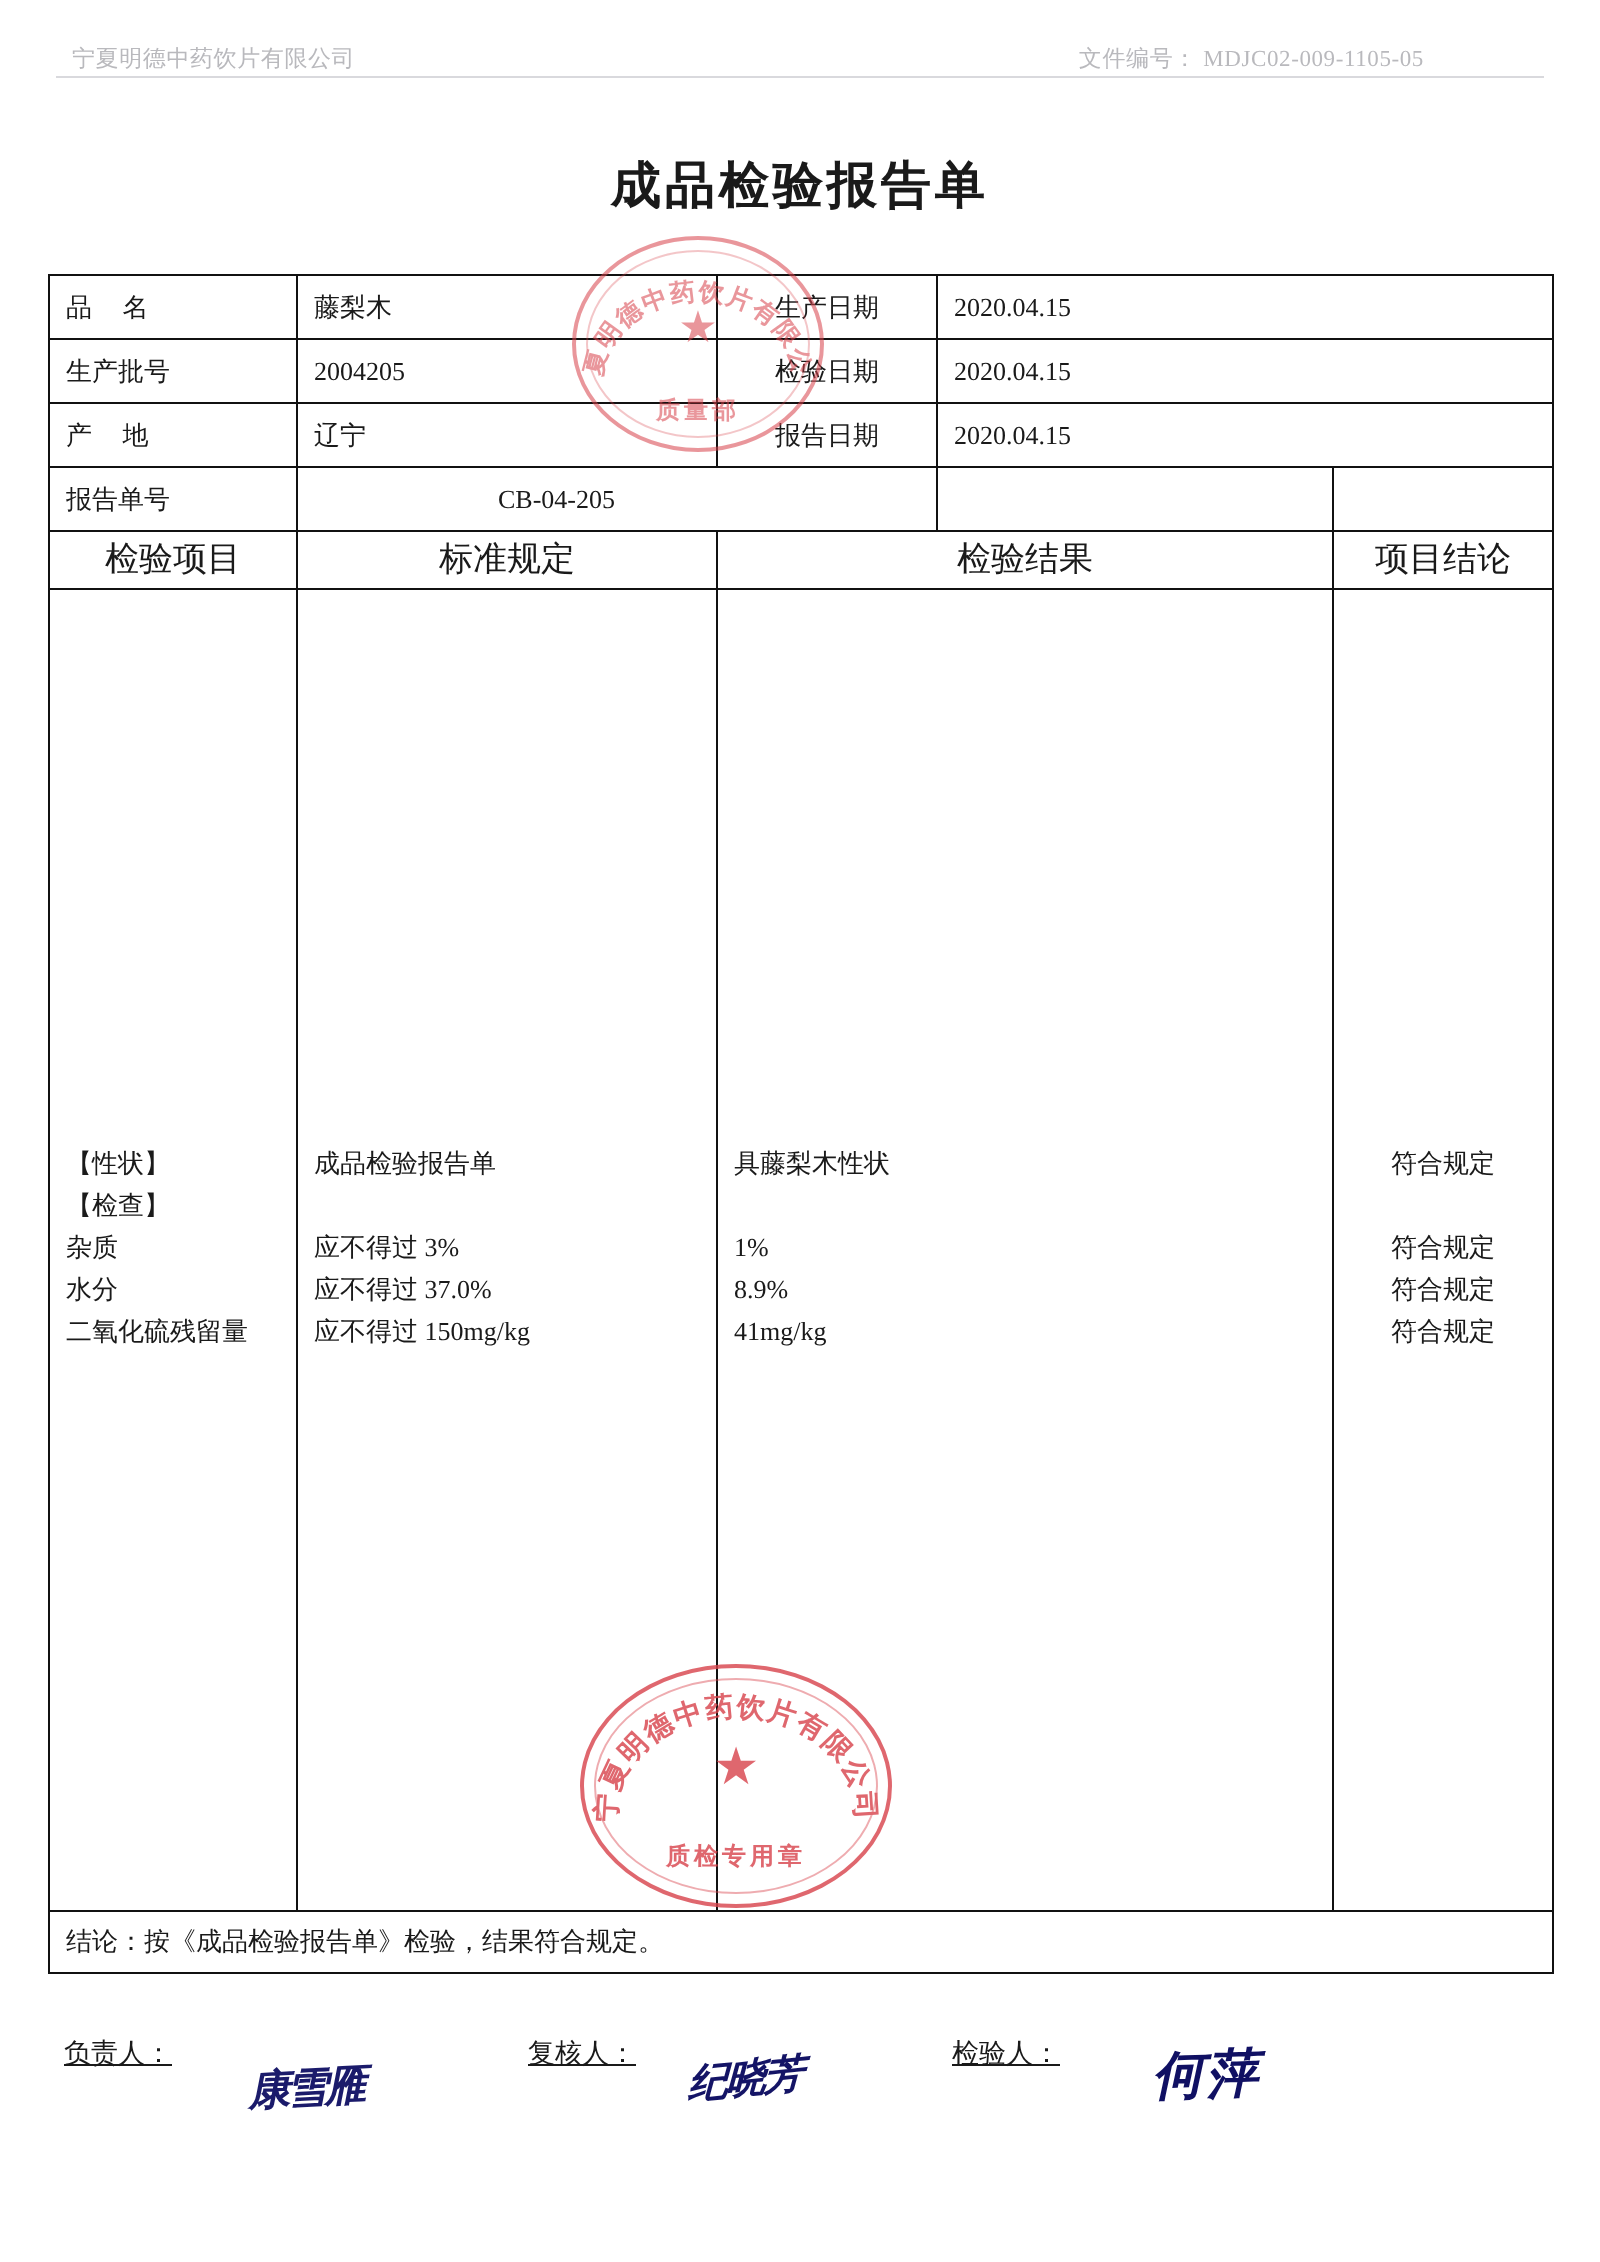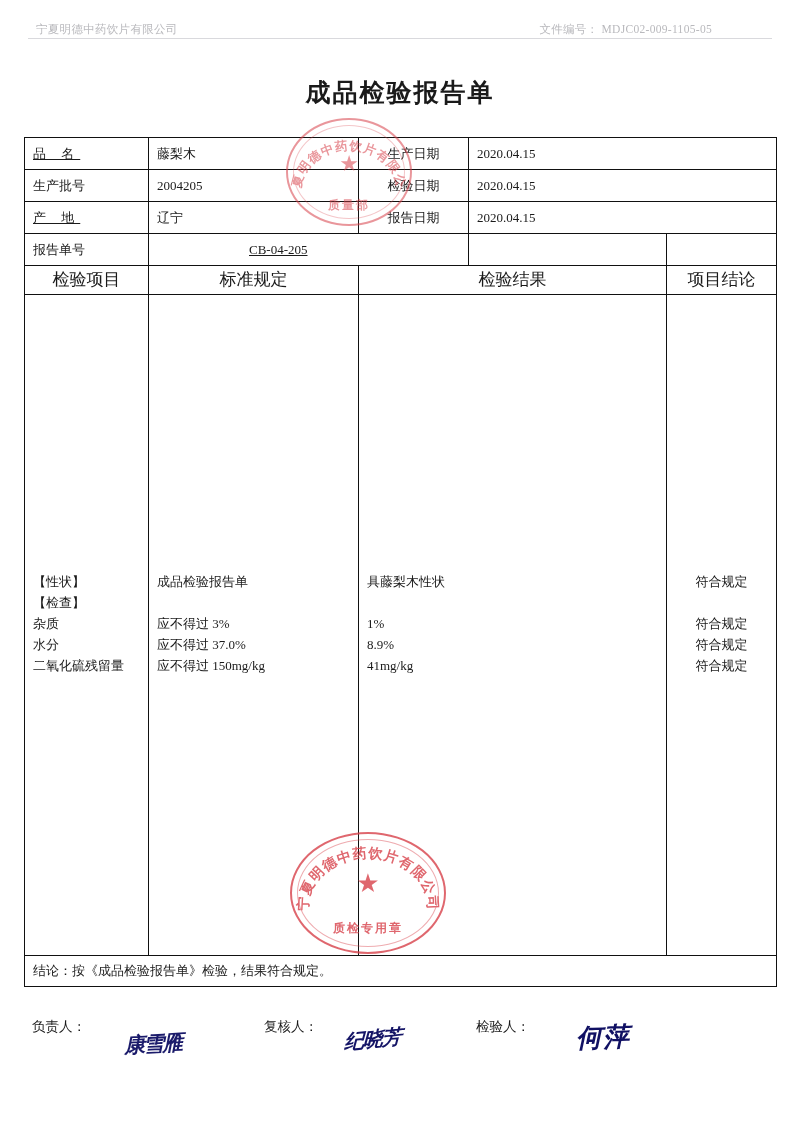--- a/index.html
+++ b/index.html
@@ -77,21 +77,20 @@
     padding: 0 8px;
     vertical-align: middle;
     line-height: 1.35;
   }
   .lbl {
     text-align: left;
     white-space: nowrap;
   }
   .lbl-spread {
     letter-spacing: 6px;
-    text-decoration: underline;
   }
   .ctr { text-align: center; }
 
   .r-top td { height: 31px; }
 
   .row-reportno td { height: 31px; }
 
   .hdr-row td {
     height: 28px;
     text-align: center;
@@ -124,20 +123,21 @@
     left: 24px;
     top: 1014px;
     width: 752px;
     height: 50px;
     font-size: 13.5px;
   }
   .sign-item {
     position: absolute;
     top: 4px;
     white-space: nowrap;
+    text-decoration: underline;
   }
   .sign-item.s1 { left: 8px; }
   .sign-item.s2 { left: 240px; }
   .sign-item.s3 { left: 452px; }
 
   .sig-script {
     position: absolute;
     font-family: "DejaVu Serif", serif;
     font-style: italic;
     font-weight: bold;
@@ -269,21 +269,21 @@
         <td class="lbl num" colspan="2">2020.04.15</td>
       </tr>
       <tr class="r-top">
         <td class="lbl lbl-spread">产    地</td>
         <td class="lbl">辽宁</td>
         <td class="ctr">报告日期</td>
         <td class="lbl num" colspan="2">2020.04.15</td>
       </tr>
       <tr class="row-reportno">
         <td class="lbl">报告单号</td>
-        <td class="lbl num" colspan="2" style="padding-left:100px;text-decoration:underline;">CB-04-205</td>
+        <td class="lbl num" colspan="2" style="padding-left:100px;">CB-04-205</td>
         <td></td>
         <td></td>
       </tr>
 
       <tr class="hdr-row">
         <td>检验项目</td>
         <td>标准规定</td>
         <td colspan="2">检验结果</td>
         <td>项目结论</td>
       </tr>

